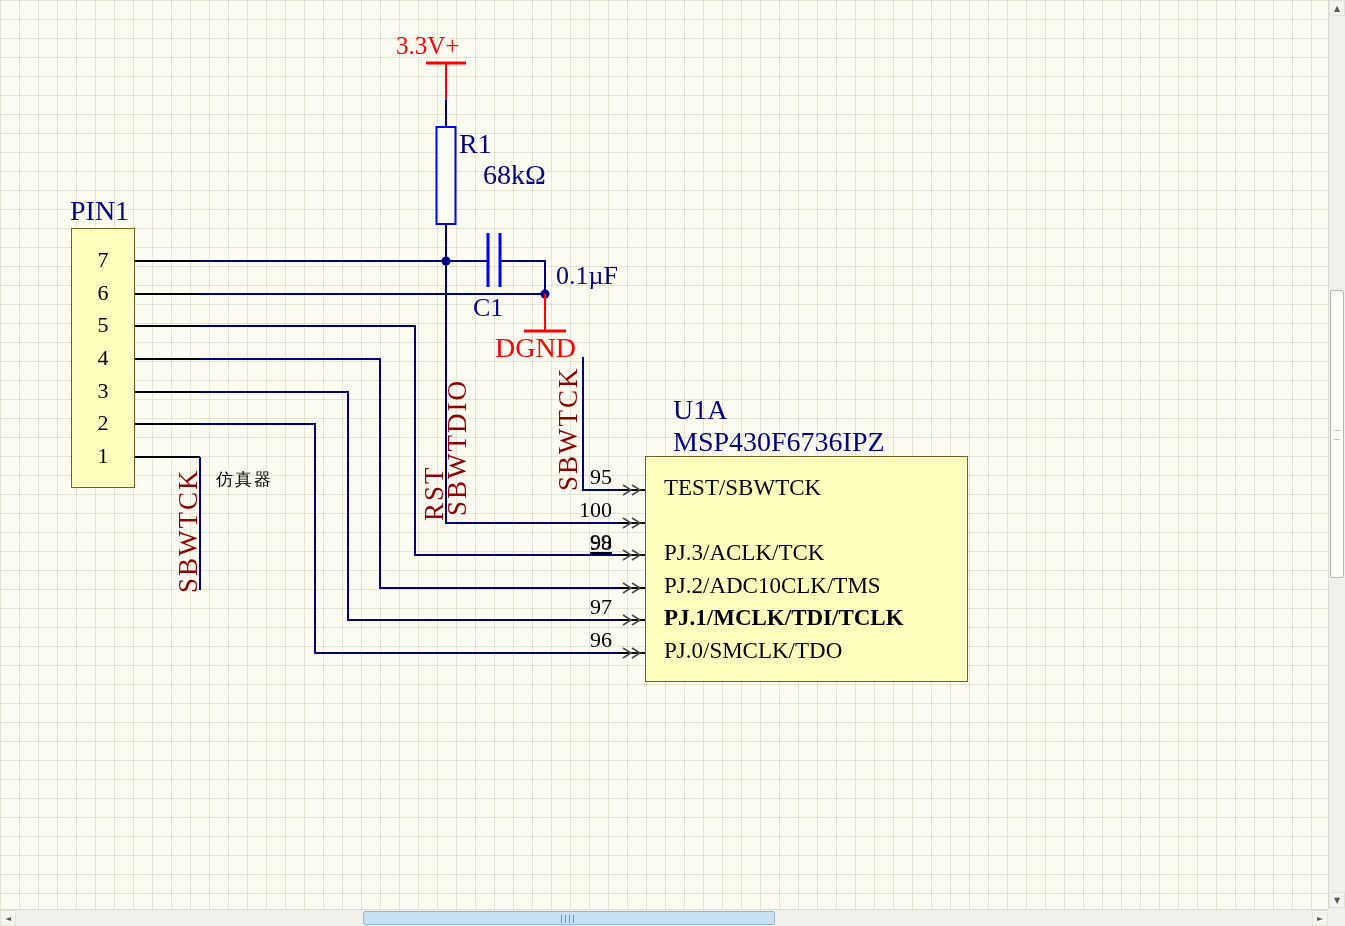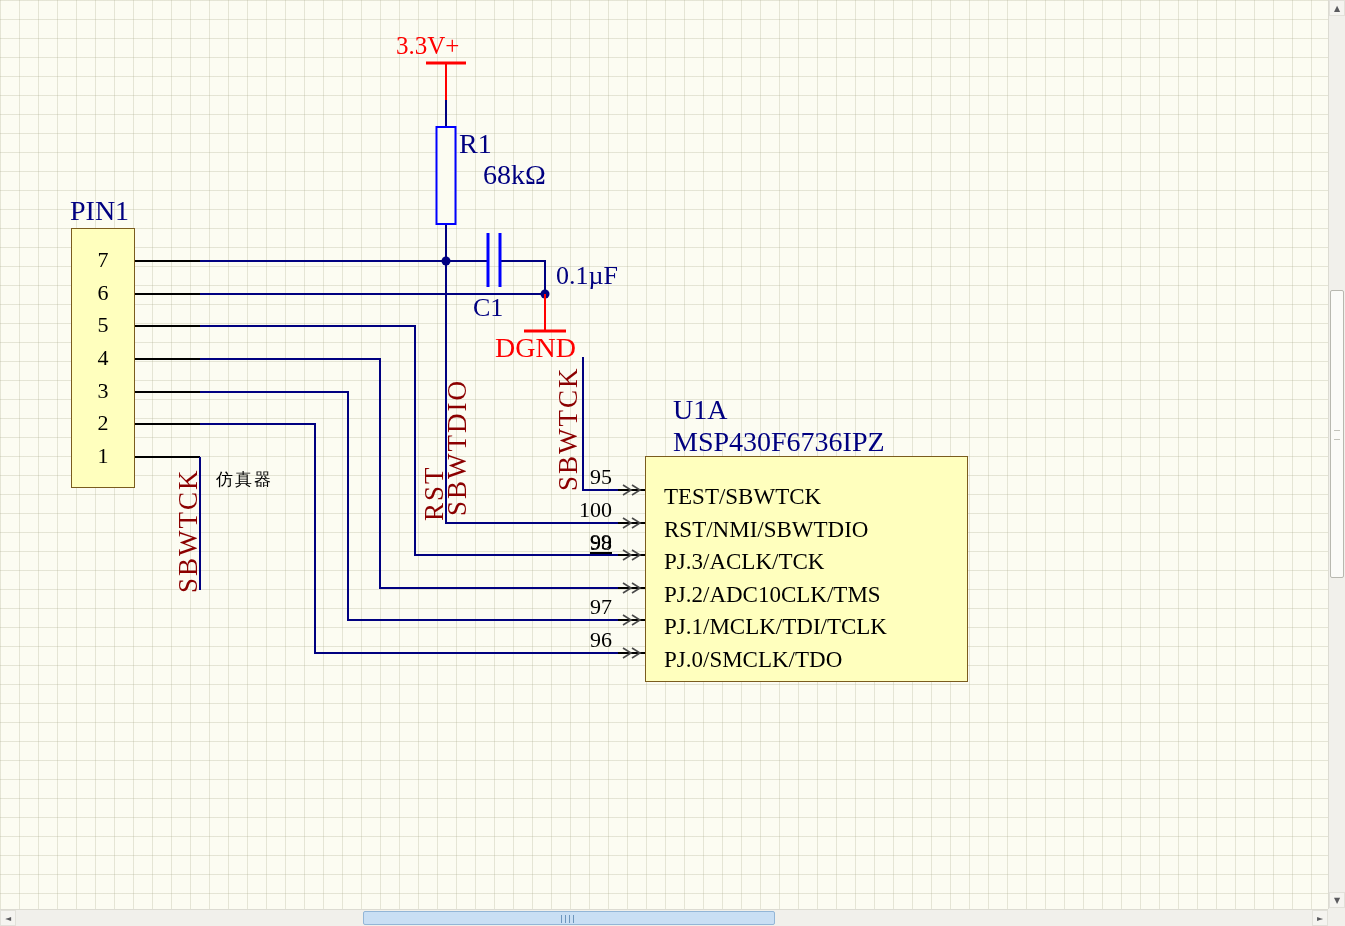--- a/index.html
+++ b/index.html
@@ -15,21 +15,21 @@
   .wires{position:absolute;left:0;top:0;}
   .t{position:absolute;white-space:nowrap;line-height:1.08;}
   .navy{color:#000080}
   .red{color:#FF0000}
   .blk{color:#000000}
   .f24{font-size:28px}
   .f23{font-size:26px}
   .ctr{text-align:left}
   .part{position:absolute;background:#FFFFBE;border:1px solid #7A5C1E;box-sizing:border-box;}
   .cnum{left:71px;width:64px;text-align:center;font-size:22px;color:#000;}
-  .pname{left:664px;font-size:23px;color:#000;margin-top:9px;}
+  .pname{left:664px;font-size:23px;color:#000;}
   .pnum{left:572px;width:40px;text-align:right;font-size:22px;color:#000;}
   .vlabel{
     position:absolute;white-space:nowrap;color:#8B0000;
     font-size:27px;letter-spacing:2px;
     transform:rotate(-90deg);transform-origin:0 0;
   }
   
   .vscroll{position:absolute;right:0;top:0;width:17px;height:909px;background:#F1F0EB;border-left:1px solid #DCDBD2;box-sizing:border-box;}
   .hscroll{position:absolute;left:0;bottom:0;width:1328px;height:17px;background:#F1F0EB;border-top:1px solid #DCDBD2;box-sizing:border-box;}
   .sbtn{position:absolute;width:16px;height:16px;background:#F5F4F0;display:flex;align-items:center;justify-content:center;
@@ -143,24 +143,23 @@
   <div class="part" style="left:645px;top:456px;width:323px;height:226px;"></div>
 
   <div class="t pnum" style="top:465px;">95</div>
   <div class="t pnum" style="top:498px;">100</div>
   <div class="t pnum" style="top:530px;">99</div>
   <div class="t pnum" style="top:531px;text-decoration:underline;">98</div>
   <div class="t pnum" style="top:595px;">97</div>
   <div class="t pnum" style="top:628px;">96</div>
 
   <div class="t pname" style="top:476px;">TEST/SBWTCK</div>
-  <div class="t pname" style="top:509px;">RST/NMI/SBWTDIO</div>
   <div class="t pname" style="top:541px;">PJ.3/ACLK/TCK</div>
   <div class="t pname" style="top:574px;">PJ.2/ADC10CLK/TMS</div>
-  <div class="t pname" style="top:606px;">PJ.1/MCLK/TDI/TCLK</div>
+  <div class="t pname" style="top:606px;font-weight:bold;">PJ.1/MCLK/TDI/TCLK</div>
   <div class="t pname" style="top:639px;">PJ.0/SMCLK/TDO</div>
 
   <div class="vscroll">
     <div class="sbtn" style="left:0;top:0;">
         <span>▲</span>
       </div>
     <div class="vthumb">
         <div class="grip"></div>
       </div>
     <div class="sbtn" style="left:0;top:892px;">

